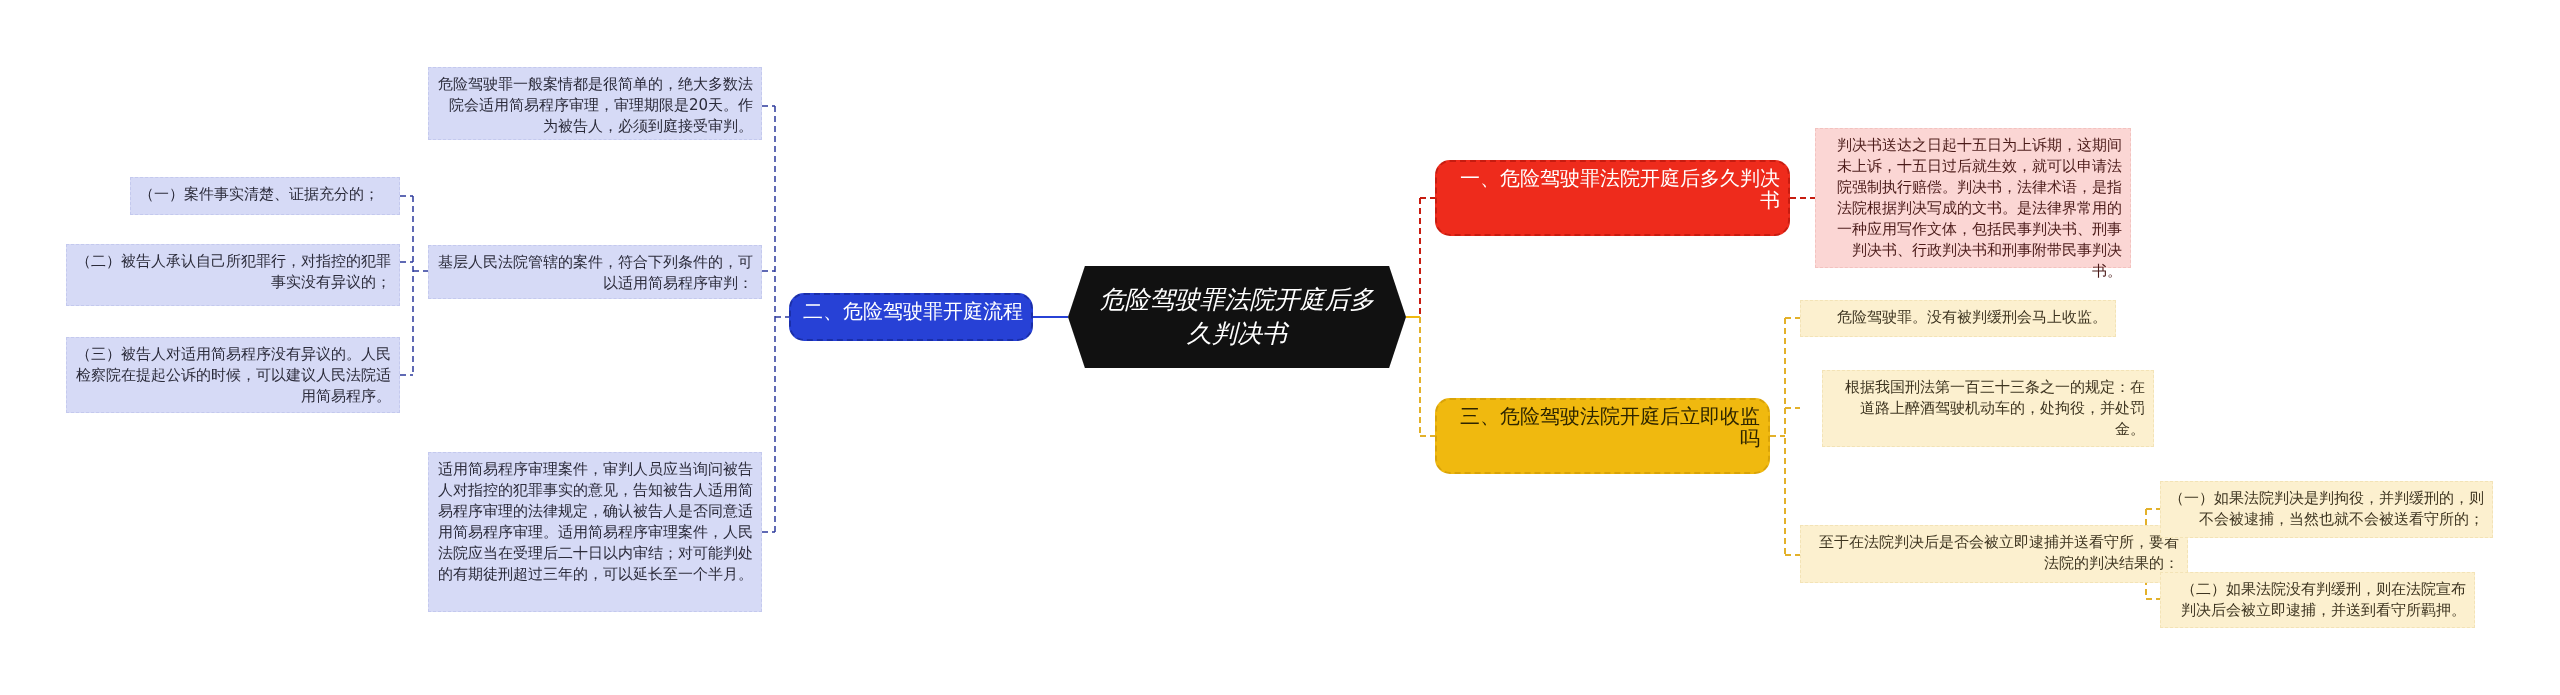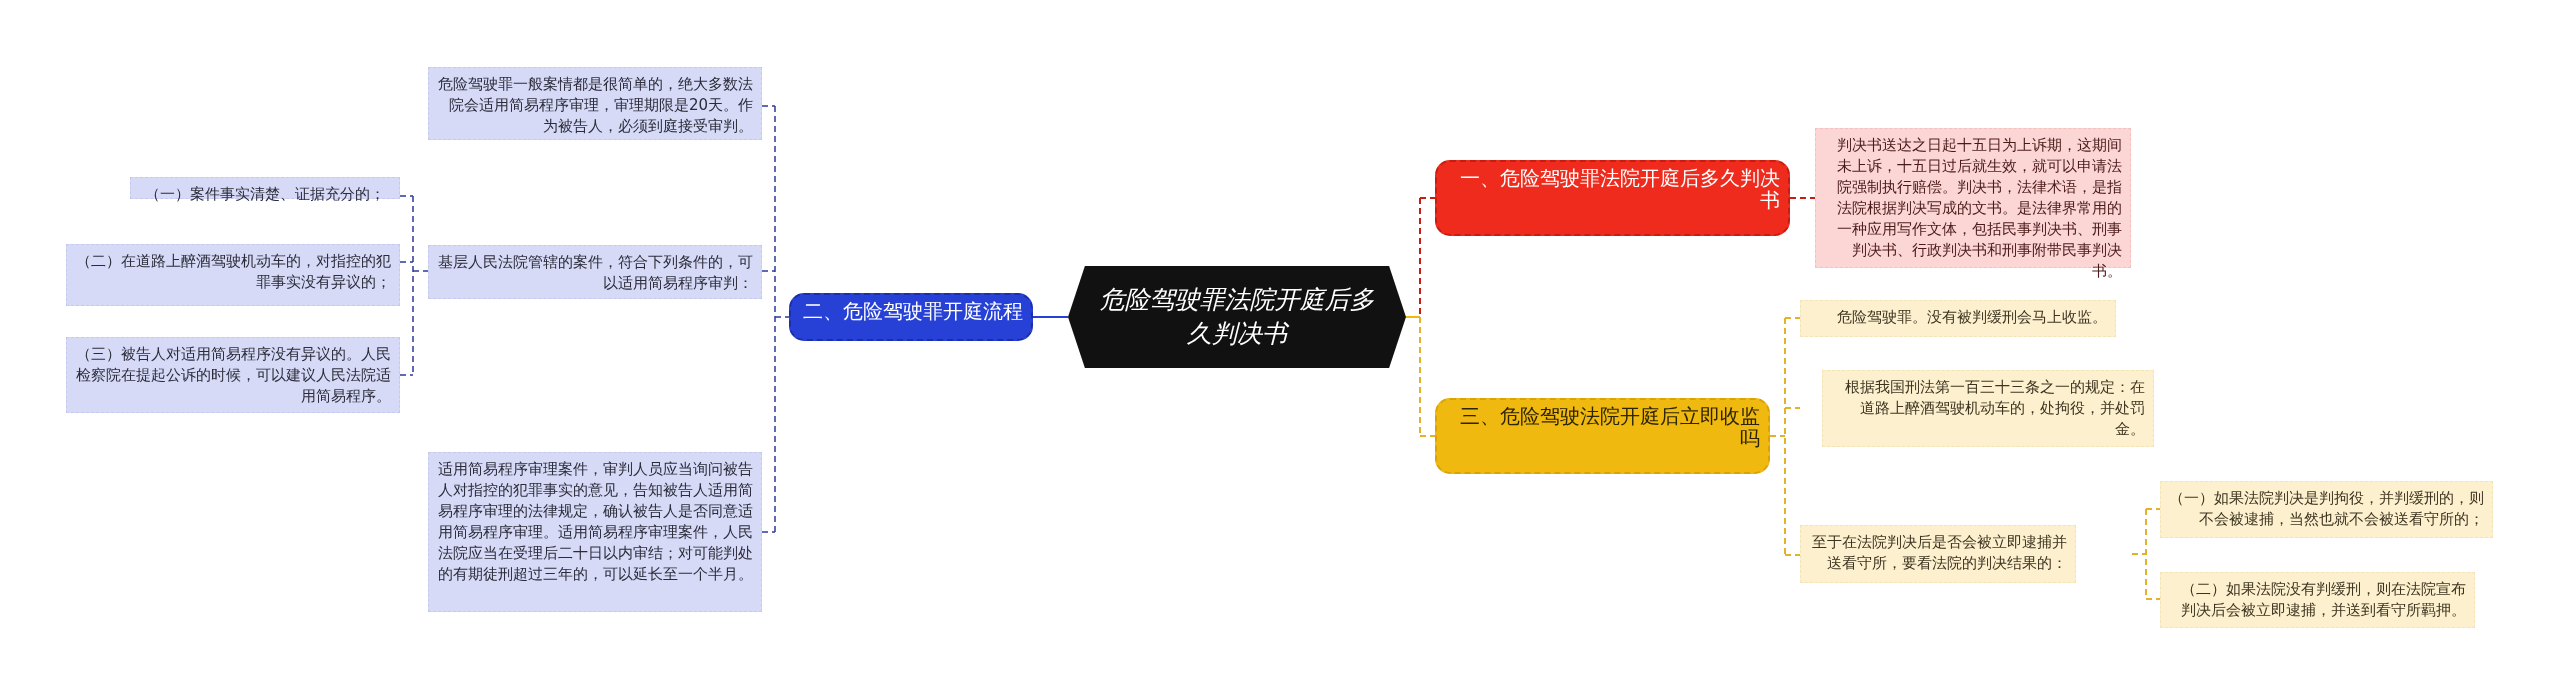--- a/index.html
+++ b/index.html
@@ -73,25 +73,25 @@
 <div class="node blue-leaf" style="left:428px;top:67px;width:334px;height:73px;">
   <span>危险驾驶罪一般案情都是很简单的，绝大多数法院会适用简易程序审理，审理期限是20天。作为被告人，必须到庭接受审判。</span>
 </div>
 <div class="node blue-leaf" style="left:428px;top:245px;width:334px;height:54px;">
   <span>基层人民法院管辖的案件，符合下列条件的，可以适用简易程序审判：</span>
 </div>
 <div class="node blue-leaf" style="left:428px;top:452px;width:334px;height:160px;">
   <span>适用简易程序审理案件，审判人员应当询问被告人对指控的犯罪事实的意见，告知被告人适用简易程序审理的法律规定，确认被告人是否同意适用简易程序审理。适用简易程序审理案件，人民法院应当在受理后二十日以内审结；对可能判处的有期徒刑超过三年的，可以延长至一个半月。</span>
 </div>
 
-<div class="node blue-leaf" style="left:130px;top:177px;width:270px;height:22px;text-align:center;">
+<div class="node blue-leaf" style="left:130px;top:177px;width:270px;height:38px;text-align:left;">
   <span>（一）案件事实清楚、证据充分的；</span>
 </div>
 <div class="node blue-leaf" style="left:66px;top:244px;width:334px;height:62px;">
-  <span>（二）在道路上醉酒驾驶机动车的，对指控的犯罪事实没有异议的；</span>
+  <span>（二）被告人承认自己所犯罪行，对指控的犯罪事实没有异议的；</span>
 </div>
 <div class="node blue-leaf" style="left:66px;top:337px;width:334px;height:76px;">
   <span>（三）被告人对适用简易程序没有异议的。人民检察院在提起公诉的时候，可以建议人民法院适用简易程序。</span>
 </div>
 
 <div class="node branch branch-red" style="left:1435px;top:160px;width:355px;height:76px;">
   <span>一、危险驾驶罪法院开庭后多久判决书</span>
 </div>
 <div class="node red-leaf" style="left:1815px;top:128px;width:316px;height:140px;">
   <span>判决书送达之日起十五日为上诉期，这期间未上诉，十五日过后就生效，就可以申请法院强制执行赔偿。判决书，法律术语，是指法院根据判决写成的文书。是法律界常用的一种应用写作文体，包括民事判决书、刑事判决书、行政判决书和刑事附带民事判决书。</span>
@@ -99,21 +99,21 @@
 
 <div class="node branch branch-yel" style="left:1435px;top:398px;width:335px;height:76px;">
   <span>三、危险驾驶法院开庭后立即收监吗</span>
 </div>
 <div class="node yel-leaf" style="left:1800px;top:300px;width:316px;height:37px;">
   <span>危险驾驶罪。没有被判缓刑会马上收监。</span>
 </div>
 <div class="node yel-leaf" style="left:1800px;top:370px;width:332px;height:77px;margin-left:22px;">
   <span>根据我国刑法第一百三十三条之一的规定：在道路上醉酒驾驶机动车的，处拘役，并处罚金。</span>
 </div>
-<div class="node yel-leaf" style="left:1800px;top:525px;width:276px;height:58px;padding-left:10px;">
+<div class="node yel-leaf" style="left:1800px;top:525px;width:388px;height:58px;padding-left:10px;">
   <span>至于在法院判决后是否会被立即逮捕并送看守所，要看法院的判决结果的：</span>
 </div>
 <div class="node yel-leaf" style="left:2160px;top:481px;width:333px;height:57px;">
   <span>（一）如果法院判决是判拘役，并判缓刑的，则不会被逮捕，当然也就不会被送看守所的；</span>
 </div>
 <div class="node yel-leaf" style="left:2160px;top:572px;width:315px;height:56px;">
   <span>（二）如果法院没有判缓刑，则在法院宣布判决后会被立即逮捕，并送到看守所羁押。</span>
 </div>
 
 </body></html>

